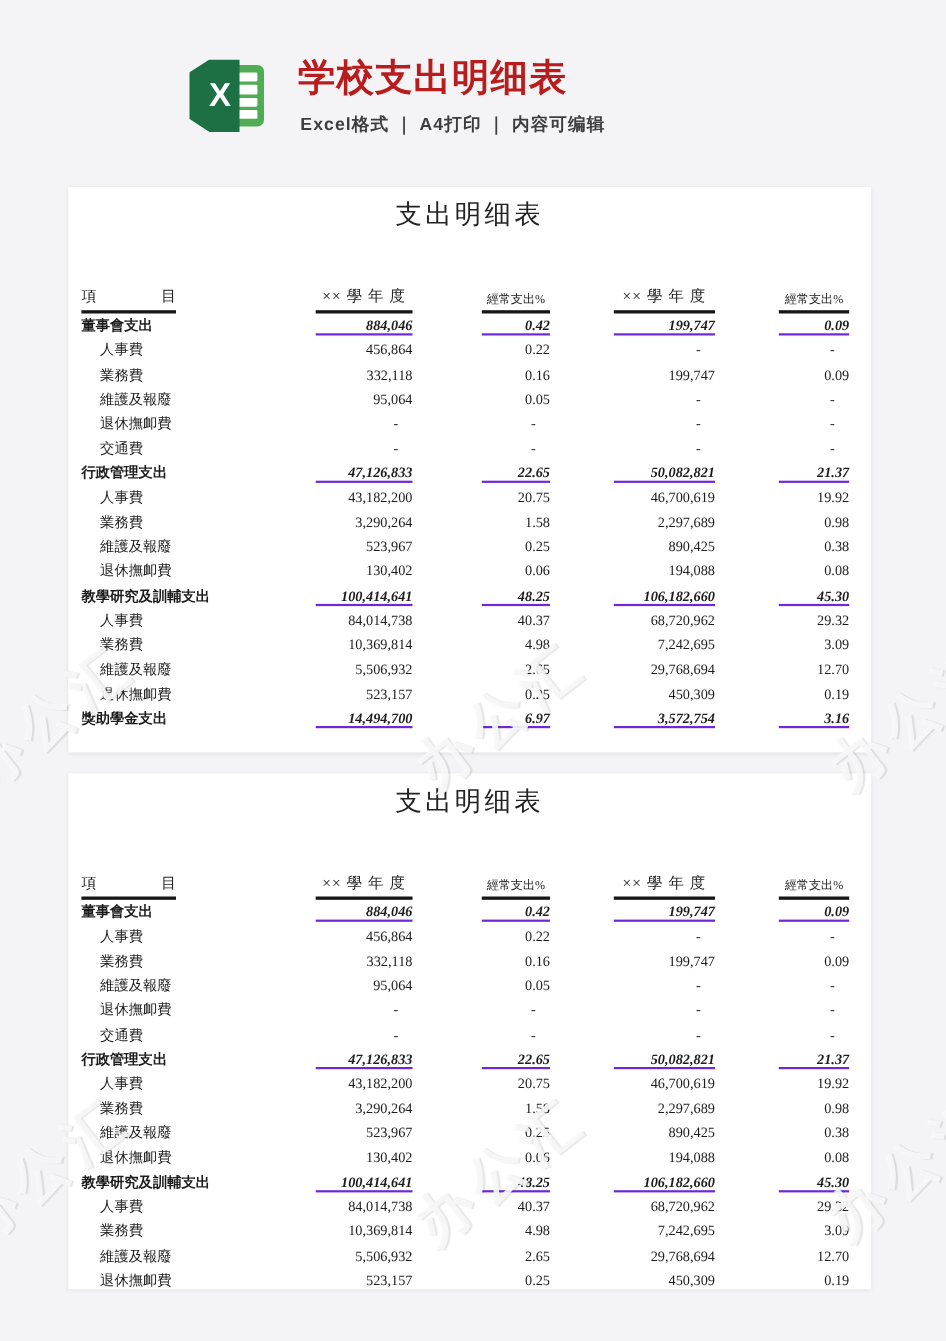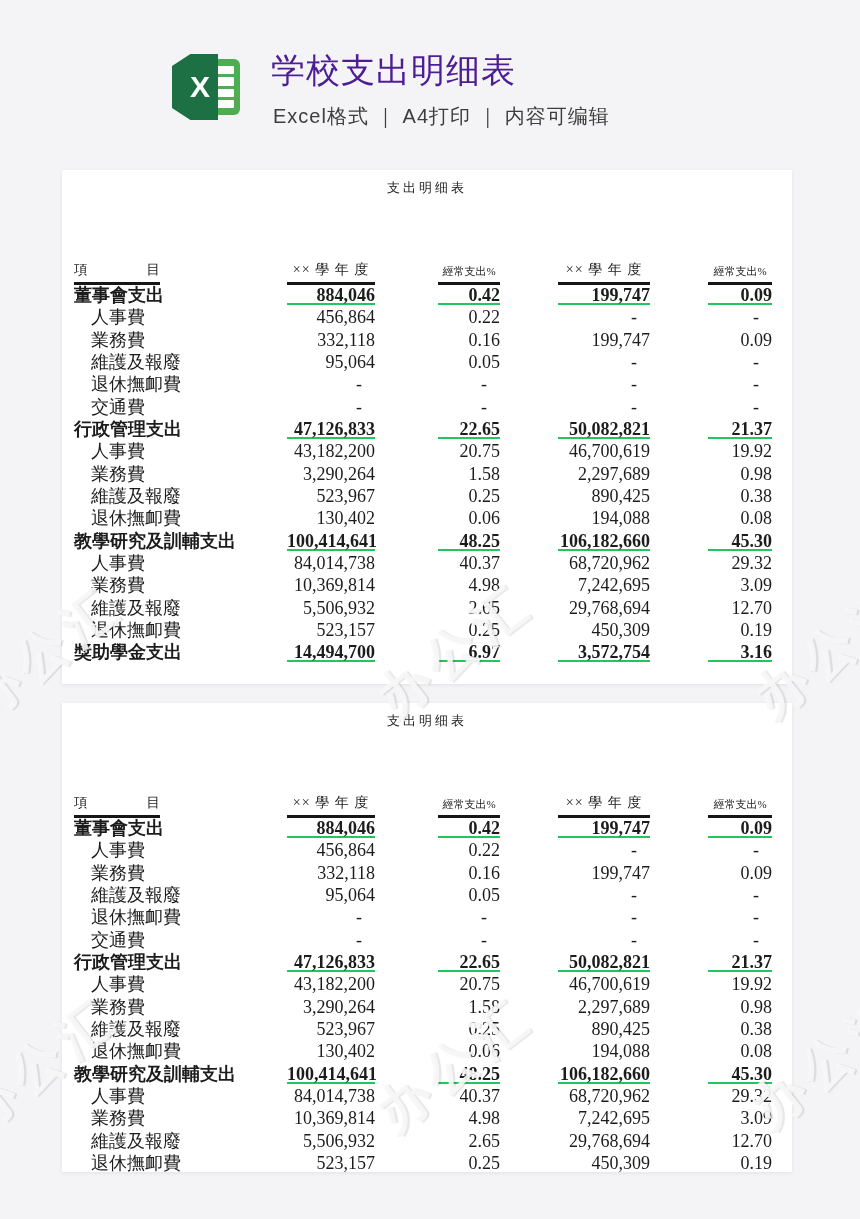--- a/index.html
+++ b/index.html
@@ -20,69 +20,69 @@
   }
   .logo-cell{background:#fff;border-radius:1px;}
   .logo-book{
     position:absolute;left:4px;top:0;width:46px;height:70px;background:#1d7044;
     clip-path:polygon(40% 3%,100% 3%,100% 97%,40% 97%,0 80%,0 20%);
     display:flex;align-items:center;justify-content:center;
   }
   .logo-x{color:#fff;font-weight:700;font-size:30px;padding-left:10px;line-height:1;}
   .page-title{
     position:absolute;left:271px;top:48px;margin:0;
-    font-size:34px;font-weight:400;color:#4c1d95;letter-spacing:1px;white-space:nowrap;
+    font-size:34px;font-weight:700;color:#b91c1c;letter-spacing:1px;white-space:nowrap;
   }
   .page-subtitle{
     position:absolute;left:273px;top:103px;
-    font-size:20px;font-weight:400;color:#3d3d3d;letter-spacing:1px;white-space:nowrap;
+    font-size:16px;font-weight:700;color:#3d3d3d;letter-spacing:1px;white-space:nowrap;
   }
 
   
   .panel{
     position:absolute;left:62px;width:730px;background:#fff;
     box-shadow:0 1px 4px rgba(0,0,0,0.08);z-index:1;
   }
   .panel-1{top:170px;height:514px;}
   .panel-2{top:703px;height:469px;overflow:hidden;}
   .sheet-title{
     position:absolute;top:9px;left:0;right:0;text-align:center;
     font-family:"Liberation Serif","DejaVu Serif",serif;
-    font-size:13px;letter-spacing:3px;color:#222;
+    font-size:24px;letter-spacing:3px;color:#222;
   }
   .h{
     position:absolute;top:86px;height:29px;box-sizing:border-box;
     border-bottom:3px solid #161616;padding-bottom:3px;
     display:flex;align-items:flex-end;justify-content:center;
     font-family:"Liberation Serif","DejaVu Serif",serif;color:#222;white-space:nowrap;
   }
   .hc1{left:12px;width:86px;justify-content:space-between;font-size:13.5px;}
   .cy{font-size:14px;letter-spacing:1px;}
   .cp{font-size:11px;}
   .hc2{left:225px;width:88px;}
   .hc3{left:376px;width:62px;}
   .hc4{left:496px;width:92px;}
   .hc5{left:646px;width:64px;}
 
   .tbody{position:absolute;top:115px;left:0;right:0;}
   .trow{
     position:relative;height:22.33px;
     font-family:"Liberation Serif","DejaVu Serif",serif;
-    font-size:18px;color:#1c1c1c;
+    font-size:13px;color:#1c1c1c;
   }
   .trow .cell{position:absolute;top:1px;height:19px;line-height:19px;box-sizing:border-box;white-space:nowrap;}
   .c1{left:12px;}
   .c1.indent{left:29px;text-align:right;}
   .num{text-align:right;}
   .c2{left:225px;width:88px;}
   .c3{left:376px;width:62px;}
   .c4{left:496px;width:92px;}
   .c5{left:646px;width:64px;}
   .bold .cell{font-weight:700;}
-  .u{border-bottom:2px solid #22c55e;}
+  .u{border-bottom:2px solid #6d28d9;font-style:italic;}
   .dash{padding-right:13px;}
 
   
   .wm{
     position:absolute;z-index:5;pointer-events:none;
     font-size:52px;font-weight:700;letter-spacing:8px;white-space:nowrap;
     color:rgba(247,247,249,0.92);
     text-shadow:1.5px 1.5px 1px rgba(0,0,0,0.10);
     transform:rotate(-38deg);
   }

